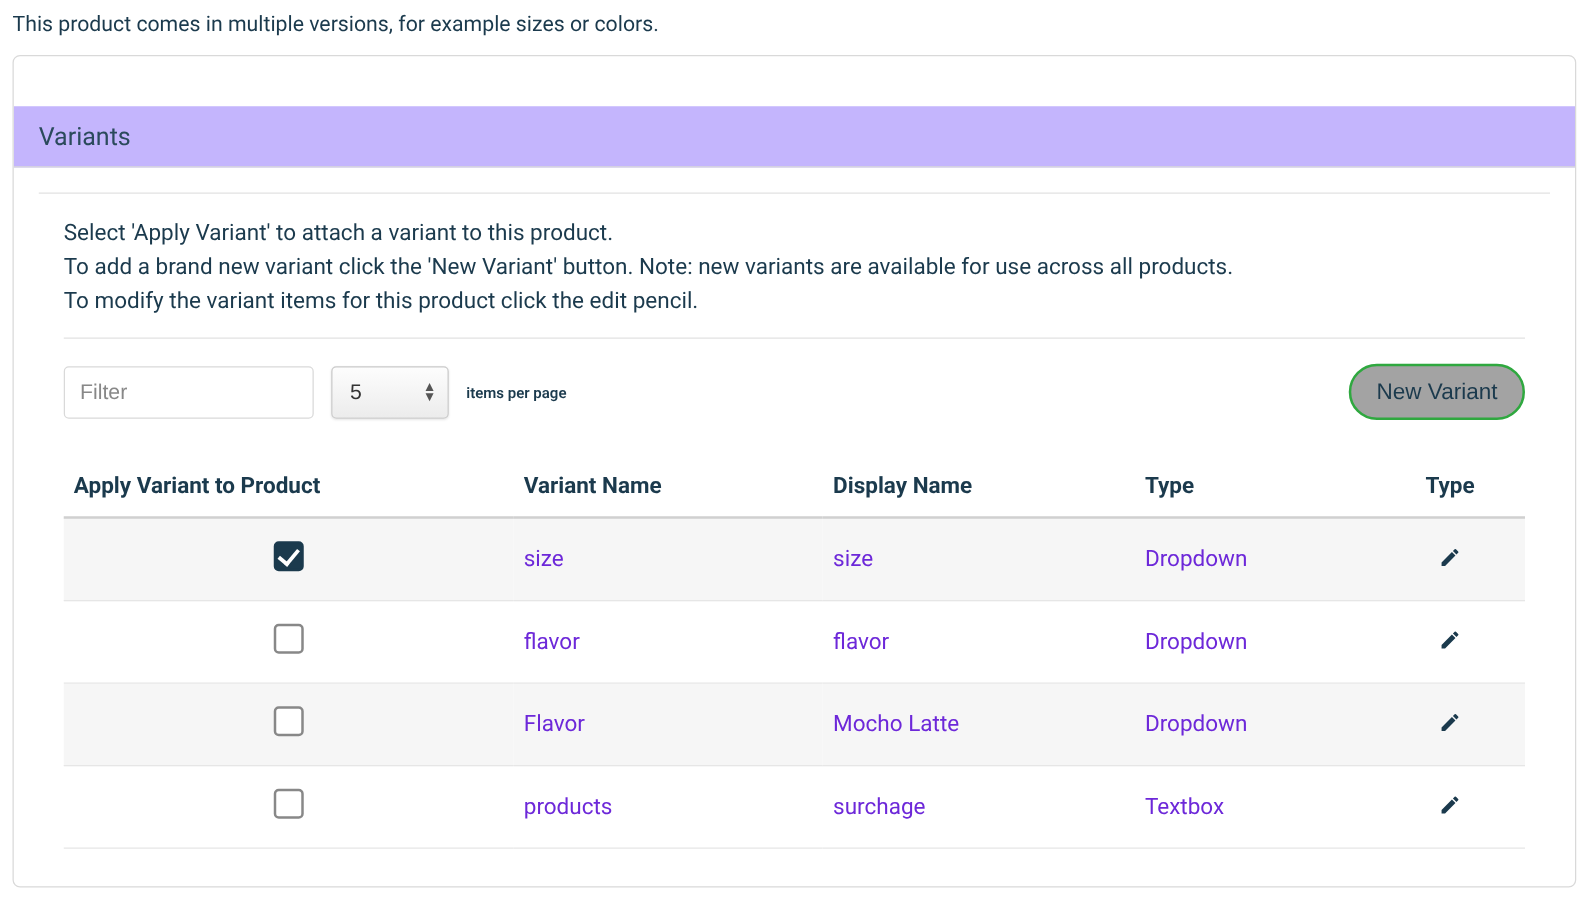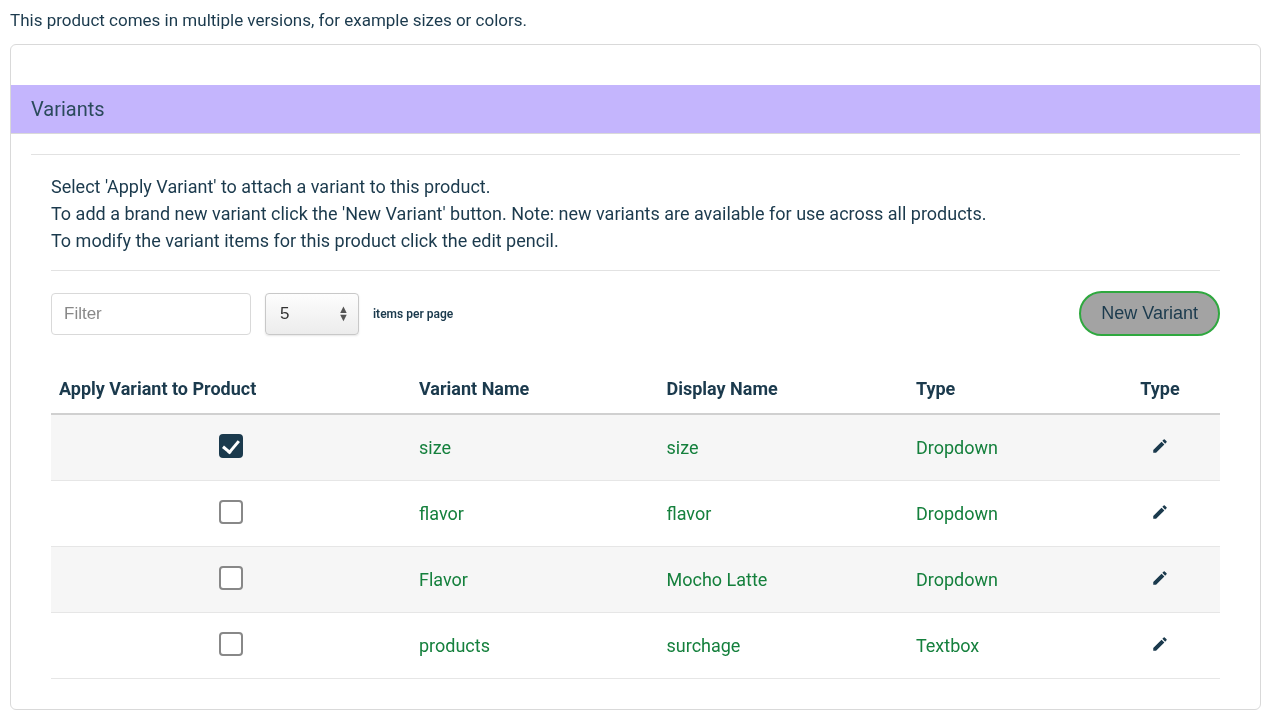--- a/index.html
+++ b/index.html
@@ -124,21 +124,21 @@
     font-size: 18px;
     font-weight: 700;
     color: #1b3a4d;
     padding: 12px 8px 14px 8px;
     border-bottom: 2px solid #d0d0d0;
   }
   table.variants thead th.col-apply { width: 360px; }
   table.variants thead th.col-edit { text-align: center; width: 120px; }
   table.variants tbody td {
     font-size: 18px;
-    color: #15803d;
+    color: #6d28d9;
     padding: 18px 8px;
     border-bottom: 1px solid #e6e6e6;
     vertical-align: middle;
   }
   table.variants tbody tr:nth-child(odd) td {
     background: #f6f6f6;
   }
   table.variants tbody td.cell-apply { text-align: center; }
   table.variants tbody td.cell-edit { text-align: center; }
   .chk {

